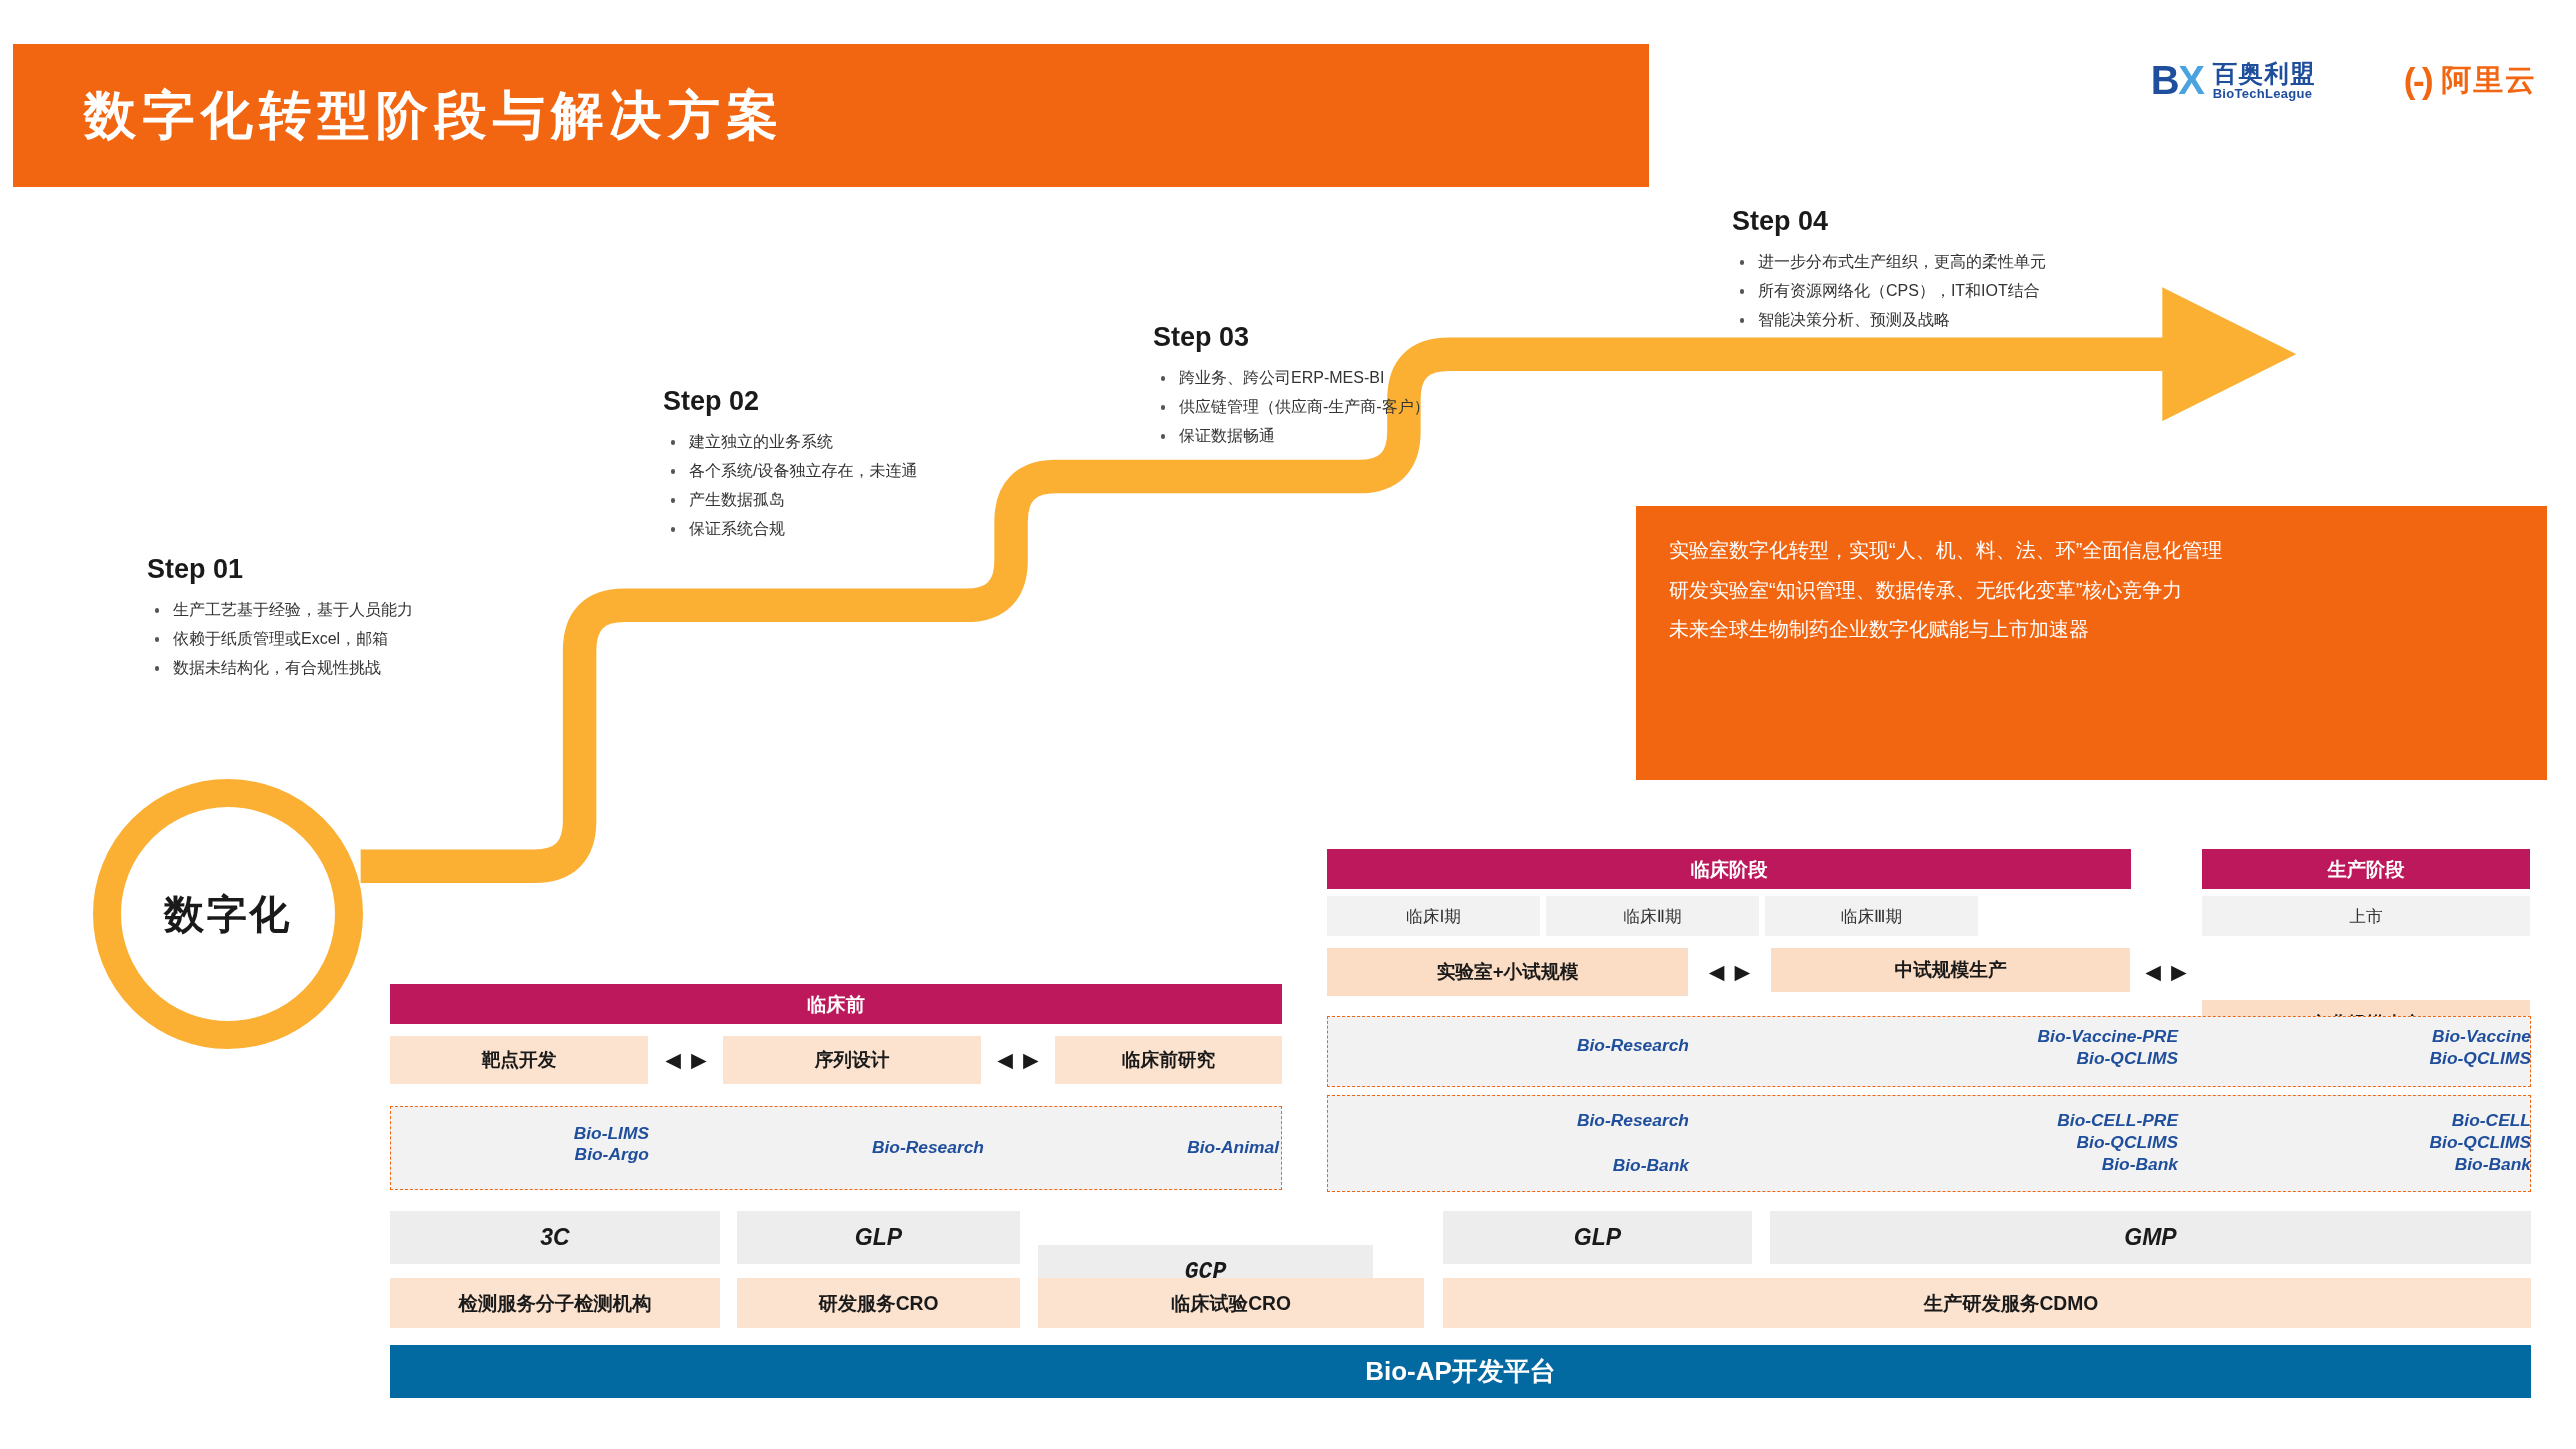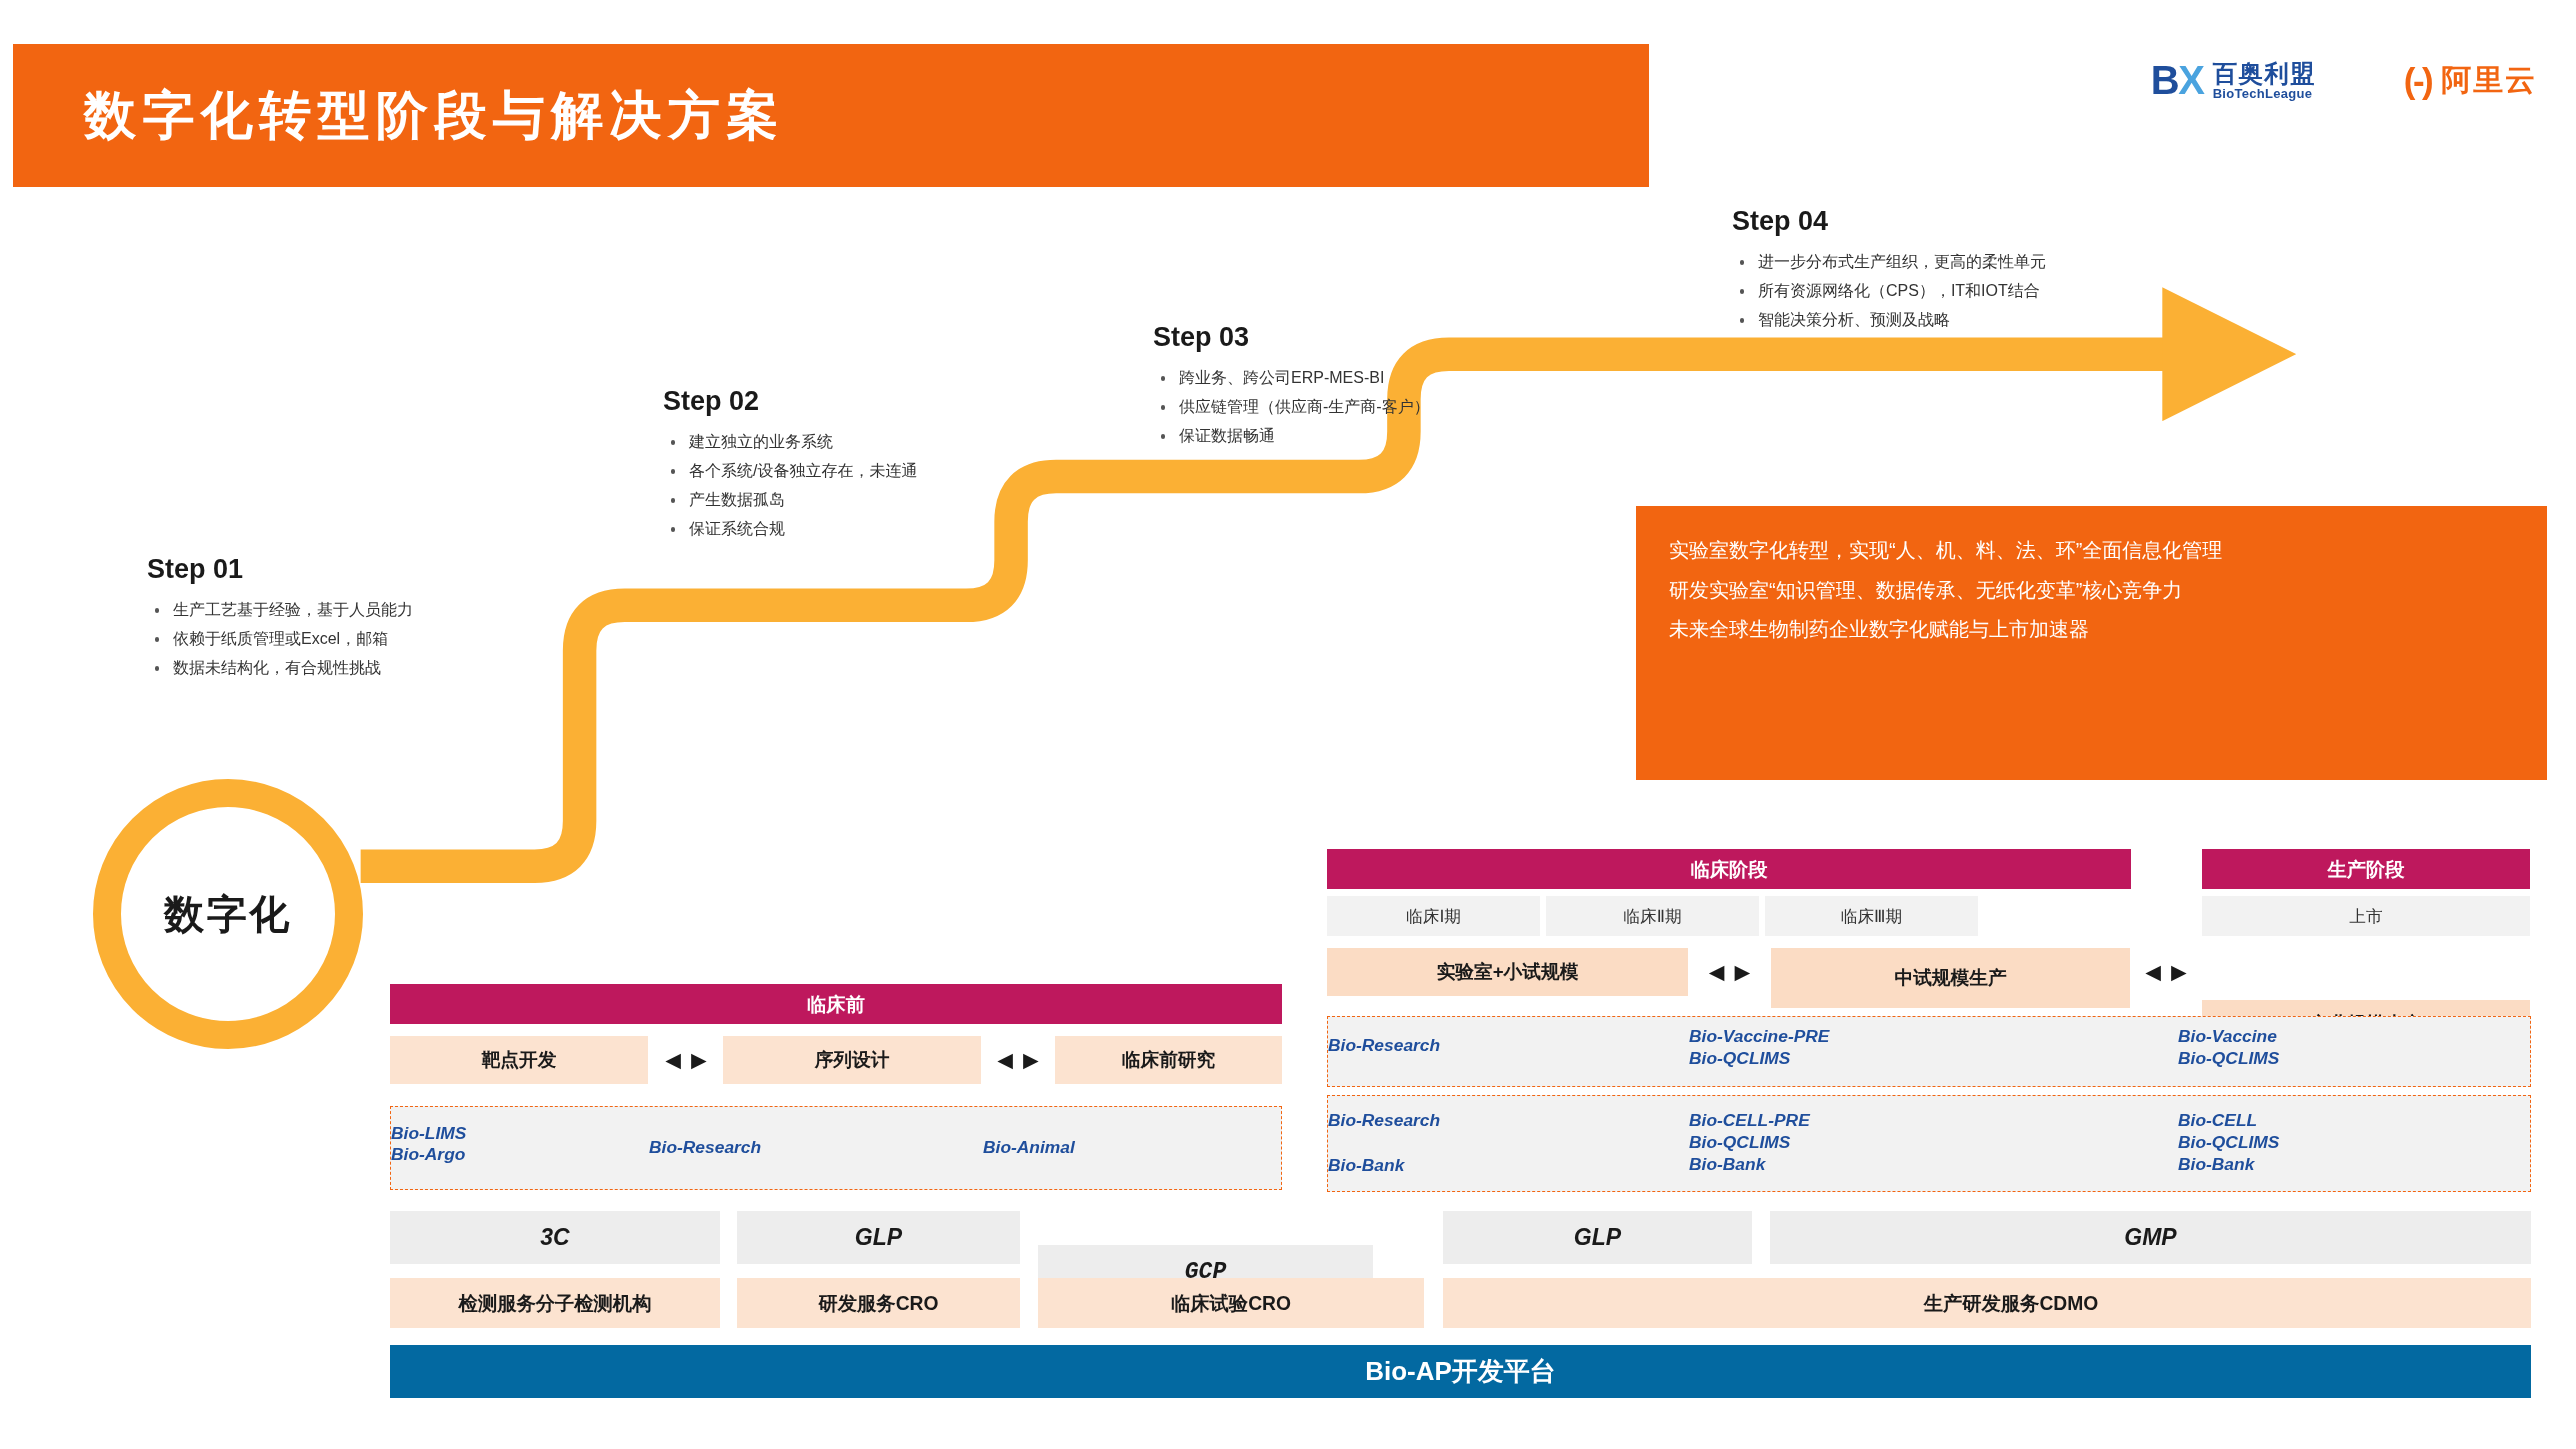--- a/index.html
+++ b/index.html
@@ -213,21 +213,21 @@
   }
   .dash-box {
     border: 1.3px dashed #f26511;
     background: #f2f2f2;
     display: block;
     position: absolute;
     box-sizing: border-box;
   }
   .dash-box .cell {
     position: absolute;
-    text-align: left;
+    text-align: right;
     color: #1f4e9c;
     font-style: italic;
     font-weight: bold;
     font-size: 17.4px;
     line-height: 1.25;
     width: 100%;
   }
   .gray-band {
     background: #ededed;
     color: #1a1a1a;
@@ -350,21 +350,21 @@
   <div class="blk hdr-orange" style="left:1327px; top:849px; width:804px; height:40px;">临床阶段</div>
   <div class="blk hdr-orange" style="left:2202px; top:849px; width:328px; height:40px;">生产阶段</div>
 
   <div class="blk light-gray" style="left:1327px; top:896px; width:213px; height:40px;">临床Ⅰ期</div>
   <div class="blk light-gray" style="left:1546px; top:896px; width:213px; height:40px;">临床Ⅱ期</div>
   <div class="blk light-gray" style="left:1765px; top:896px; width:213px; height:40px;">临床Ⅲ期</div>
   <div class="blk light-gray" style="left:2202px; top:896px; width:328px; height:40px;">上市</div>
 
   <div class="blk peach" style="left:1327px; top:948px; width:361px; height:48px;">实验室+小试规模</div>
   <div class="arrow-lr" style="left:1694px; top:948px; width:71px; height:48px;">◄►</div>
-  <div class="blk peach" style="left:1771px; top:948px; width:359px; height:60px;">中试规模生产</div>
+  <div class="blk peach" style="left:1771px; top:948px; width:359px; height:44px;">中试规模生产</div>
   <div class="arrow-lr" style="left:2132px; top:948px; width:68px; height:48px;">◄►</div>
   <div class="blk peach" style="left:2202px; top:1000px; width:328px; height:48px;">商业规模生产</div>
 
   <div class="blk hdr-orange" style="left:390px; top:984px; width:892px; height:40px;">临床前</div>
 
   <div class="blk peach-light" style="left:390px; top:1036px; width:258px; height:48px;">靶点开发</div>
   <div class="arrow-lr" style="left:652px; top:1036px; width:68px; height:48px;">◄►</div>
   <div class="blk peach-light" style="left:723px; top:1036px; width:258px; height:48px;">序列设计</div>
   <div class="arrow-lr" style="left:984px; top:1036px; width:68px; height:48px;">◄►</div>
   <div class="blk peach-light" style="left:1055px; top:1036px; width:227px; height:48px;">临床前研究</div>

